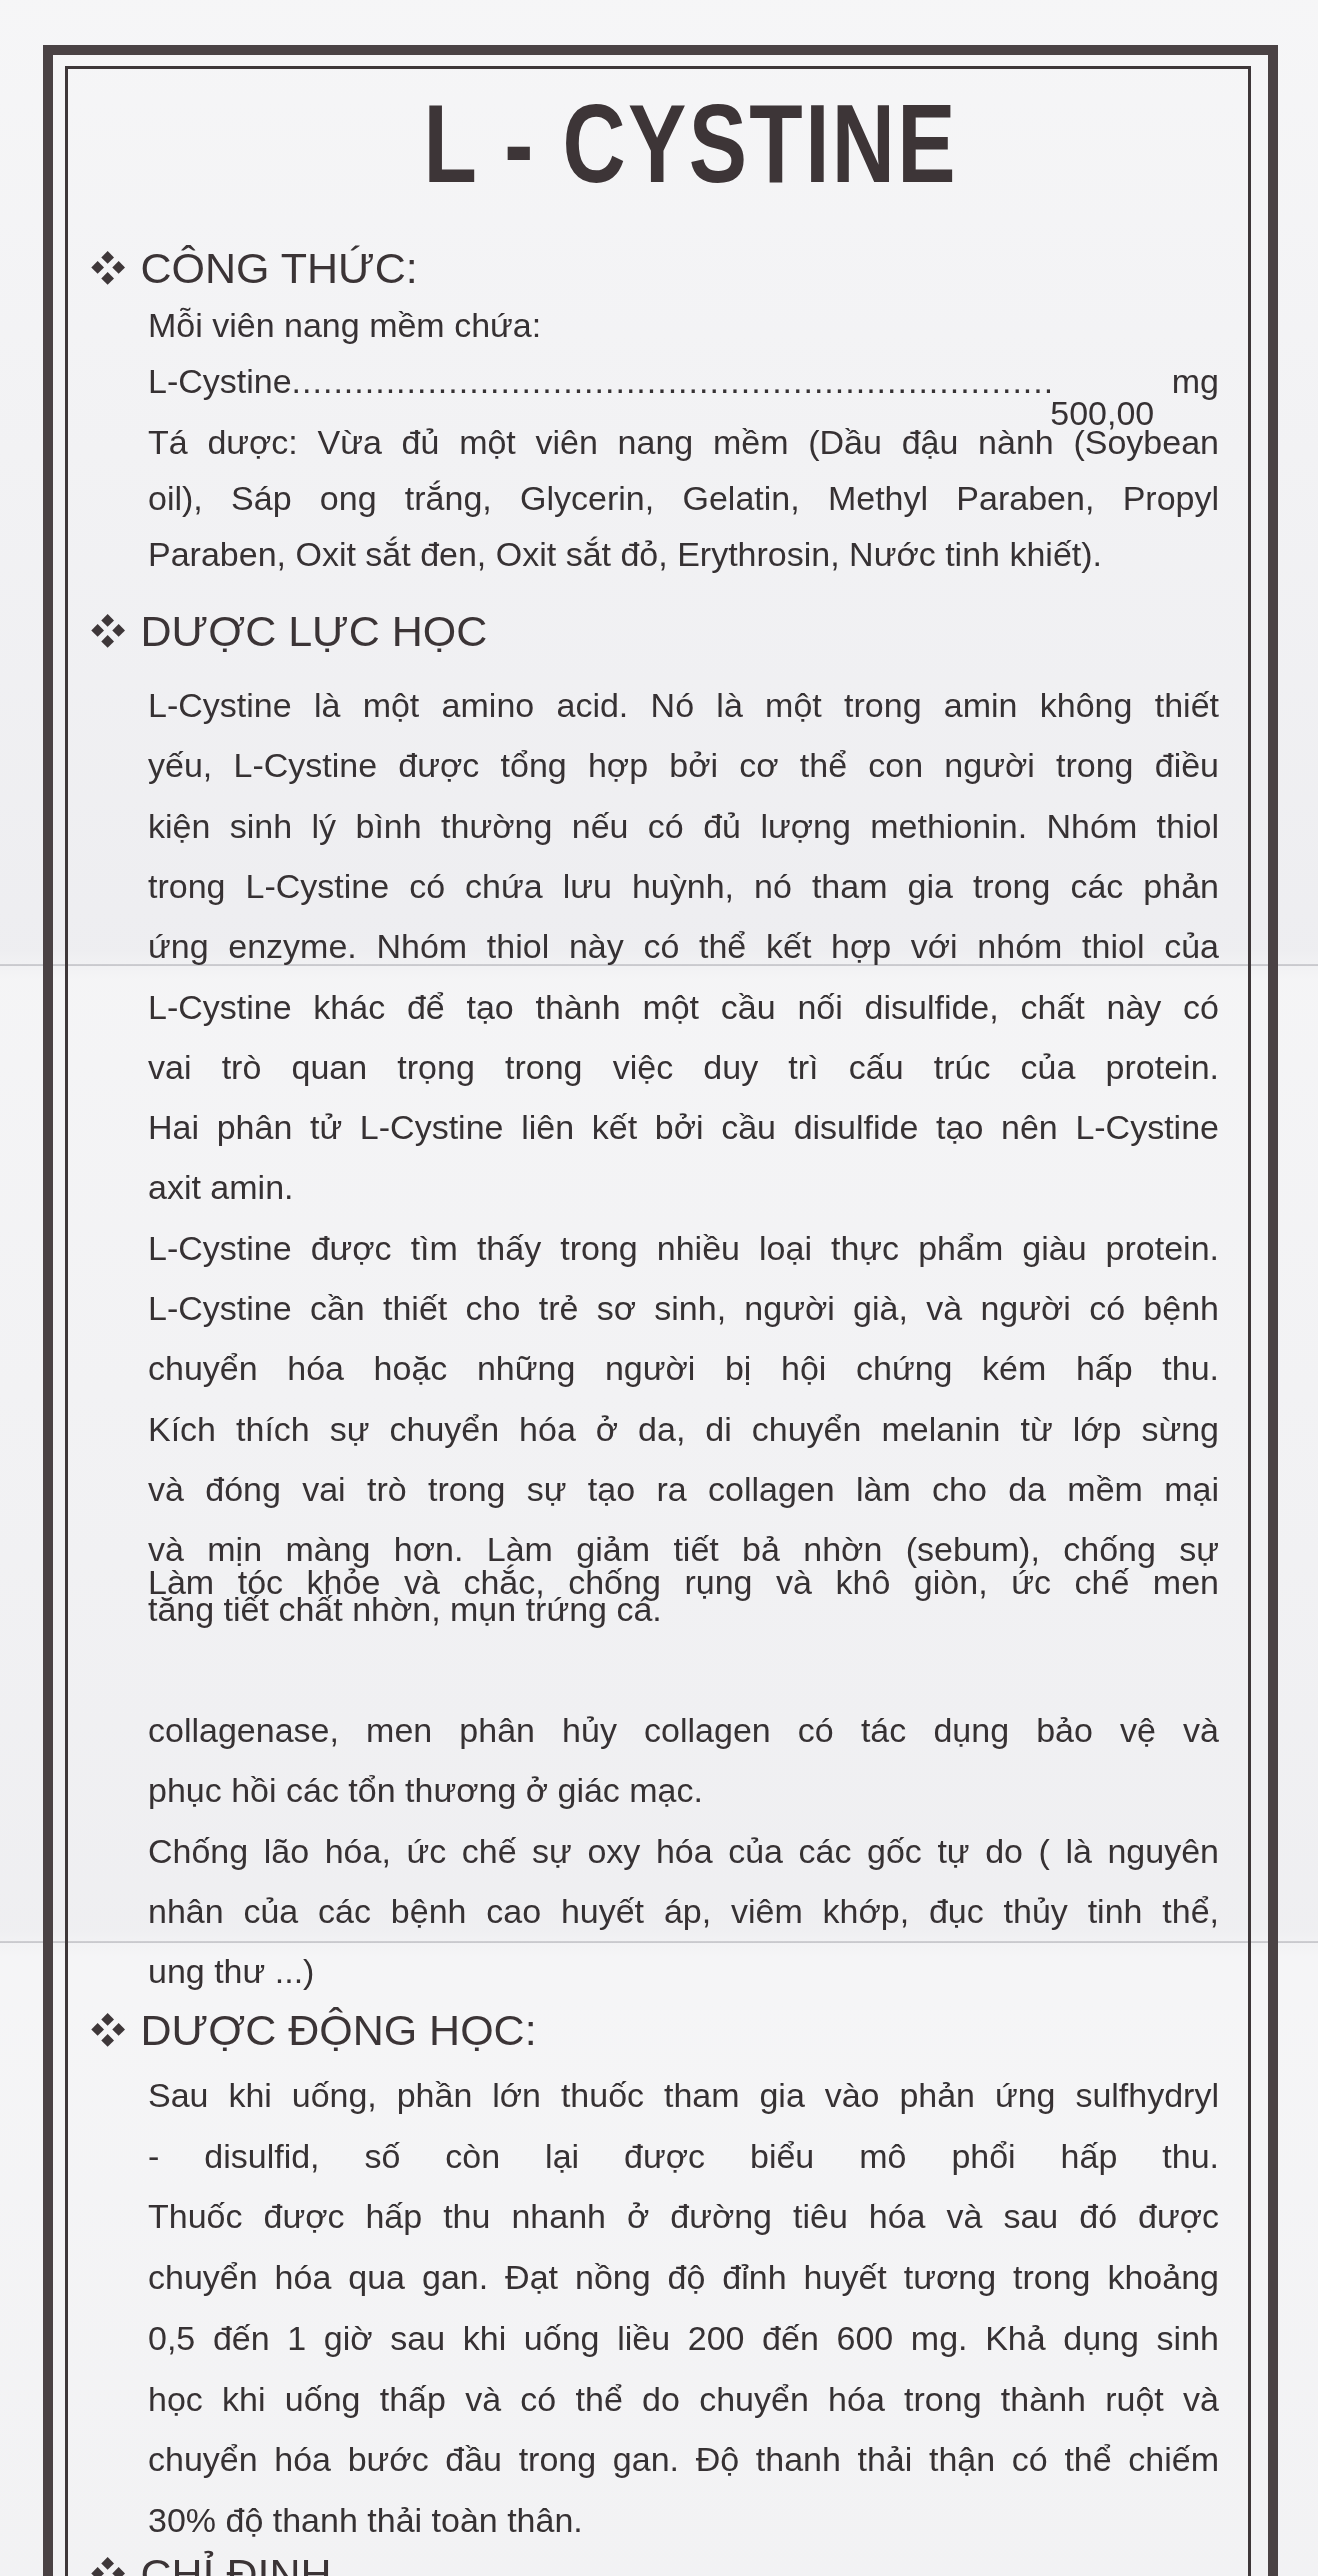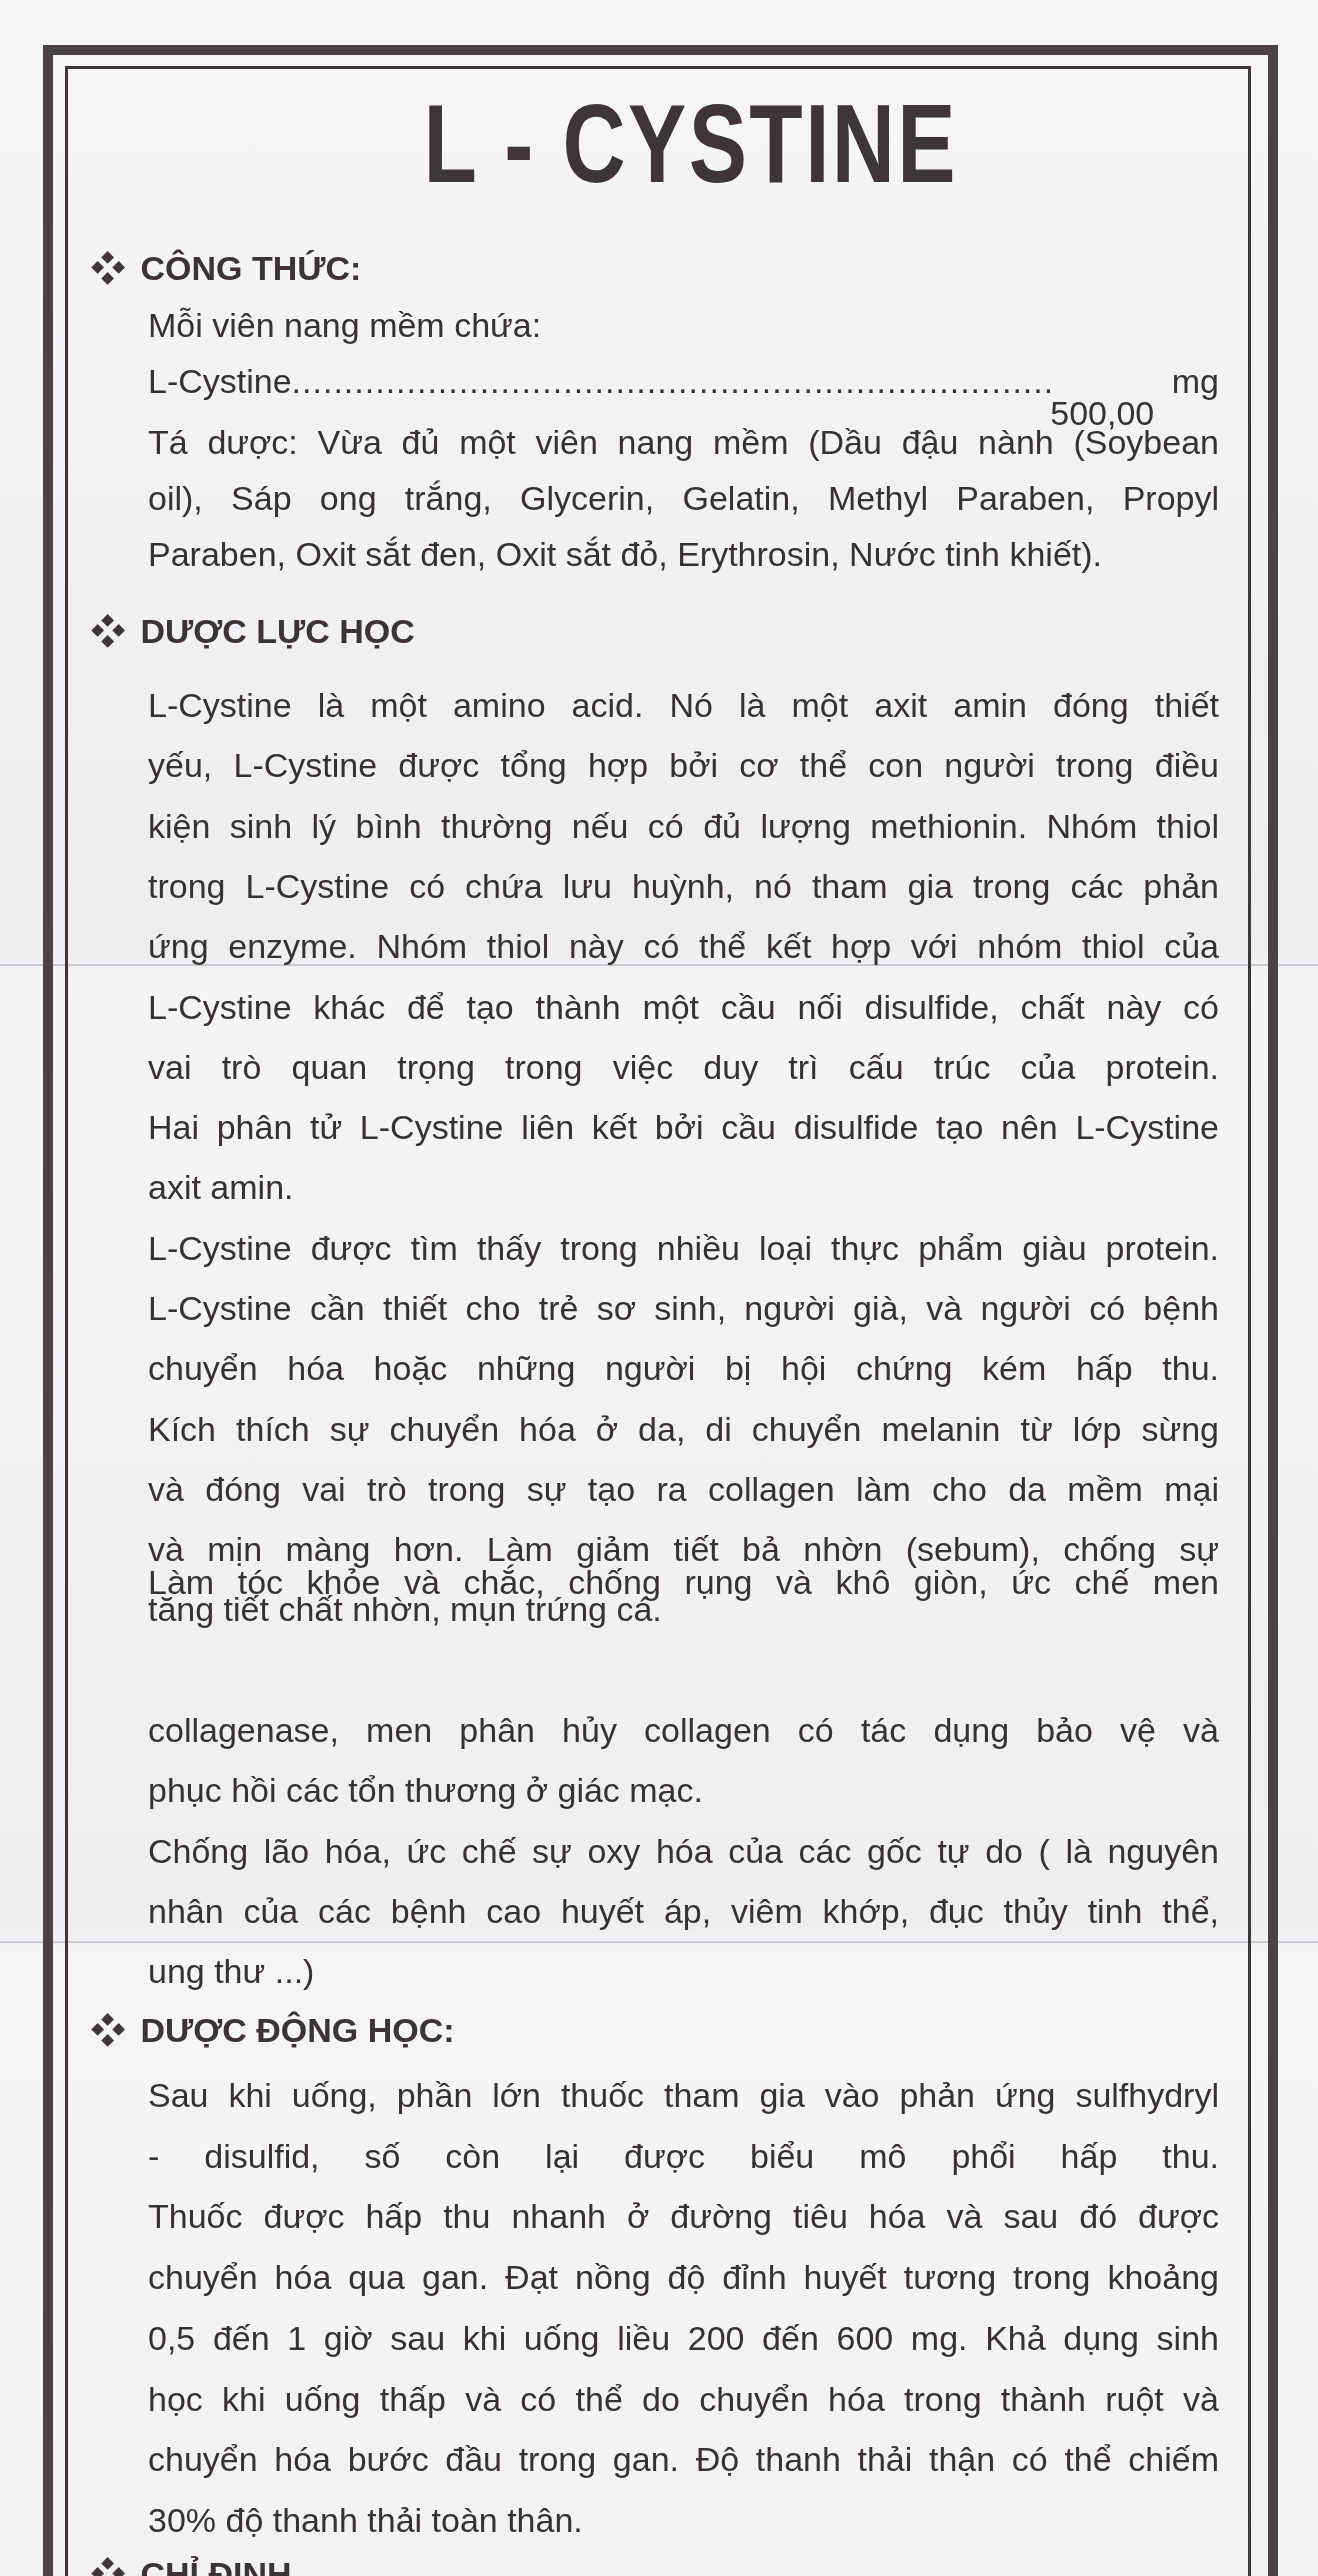--- a/index.html
+++ b/index.html
@@ -25,21 +25,21 @@
   }
   .title {
     position:absolute; left:0; width:1319px; top:82px; text-align:center;
     font-weight:bold; font-size:112px; line-height:124px; letter-spacing:3.1px;
     color:#3d3537;
     padding-left:31px;
   }
   .title span { display:inline-block; transform:scaleX(0.78); transform-origin:center; }
   .heading {
     position:absolute; left:92px; height:52px; display:flex; align-items:center;
-    font-weight:bold; font-size:34px; color:#3b3436; white-space:nowrap;
+    font-weight:normal; font-size:43px; color:#3b3436; white-space:nowrap;
   }
   .heading .bullet { width:32px; height:32px; margin-right:16.5px; position:relative; flex:none; }
   .heading .bullet i {
     position:absolute; width:9.3px; height:9.3px; background:#3e3739; transform:rotate(45deg);
   }
   .heading .bullet i:nth-child(1){ left:11.3px; top:1px; }
   .heading .bullet i:nth-child(2){ left:1px; top:11.3px; }
   .heading .bullet i:nth-child(3){ left:21.6px; top:11.3px; }
   .heading .bullet i:nth-child(4){ left:11.3px; top:21.6px; }
   .line {
@@ -86,21 +86,21 @@
 
 <div class="heading" style="top:605px">
   <span class="bullet">
       <i></i>
       <i></i>
       <i></i>
       <i></i>
     </span>
   <span>DƯỢC LỰC HỌC</span>
 </div>
-<div class="line j" style="top:685px">L-Cystine là một amino acid. Nó là một axit amin đóng thiết</div>
+<div class="line j" style="top:685px">L-Cystine là một amino acid. Nó là một trong amin không thiết</div>
 <div class="line j" style="top:745px">yếu, L-Cystine được tổng hợp bởi cơ thể con người trong điều</div>
 <div class="line j" style="top:806px">kiện sinh lý bình thường nếu có đủ lượng methionin. Nhóm thiol</div>
 <div class="line j" style="top:866px">trong L-Cystine có chứa lưu huỳnh, nó tham gia trong các phản</div>
 <div class="line j" style="top:926px">ứng enzyme. Nhóm thiol này có thể kết hợp với nhóm thiol của</div>
 <div class="line j" style="top:987px">L-Cystine khác để tạo thành một cầu nối disulfide, chất này có</div>
 <div class="line j" style="top:1047px">vai trò quan trọng trong việc duy trì cấu trúc của protein.</div>
 <div class="line j" style="top:1107px">Hai phân tử L-Cystine liên kết bởi cầu disulfide tạo nên L-Cystine</div>
 <div class="line" style="top:1167px">axit amin.</div>
 <div class="line j" style="top:1228px">L-Cystine được tìm thấy trong nhiều loại thực phẩm giàu protein.</div>
 <div class="line j" style="top:1288px">L-Cystine cần thiết cho trẻ sơ sinh, người già, và người có bệnh</div>

